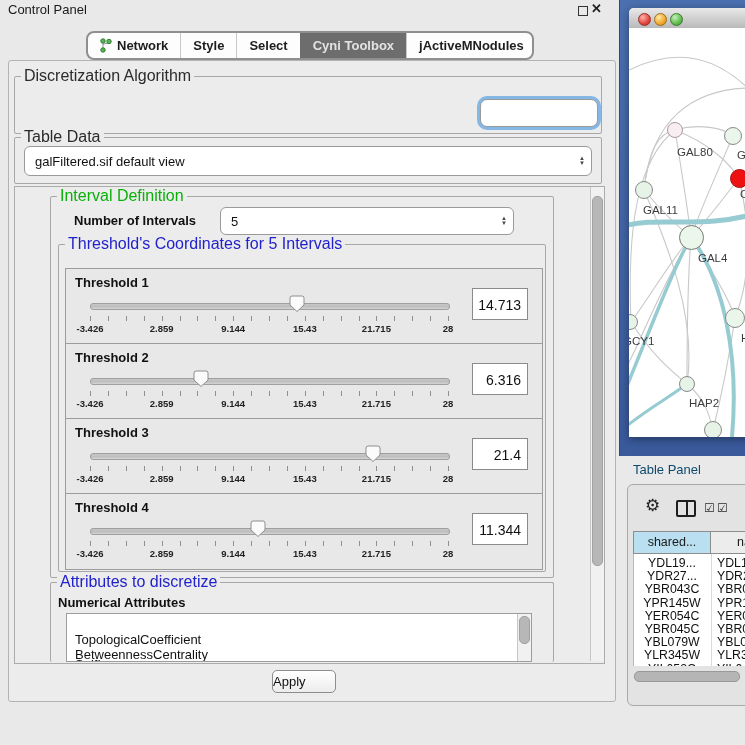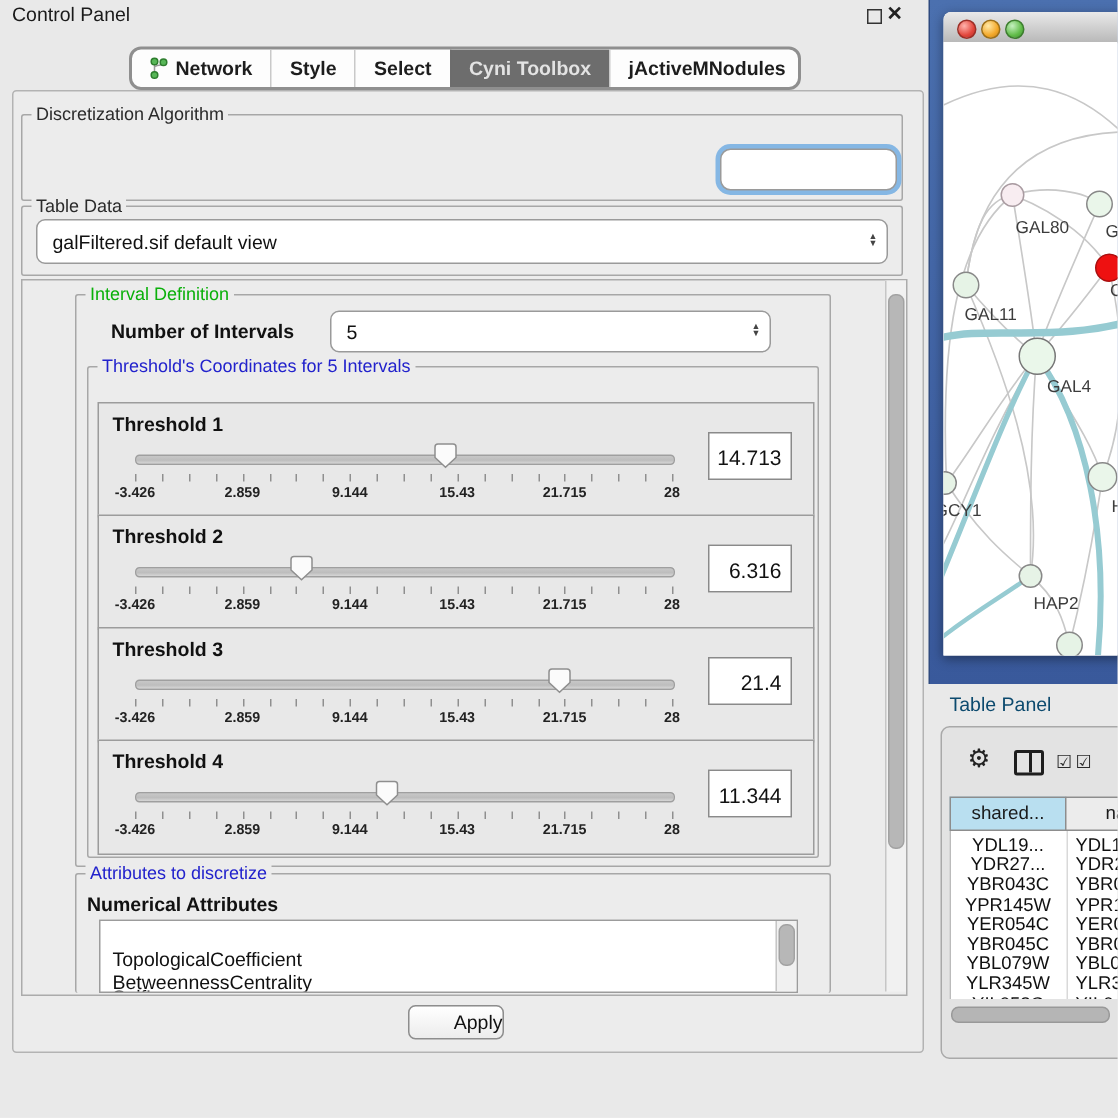--- a/index.html
+++ b/index.html
@@ -12,21 +12,21 @@
   .float-ico{position:absolute;left:578px;top:6px;width:8px;height:8px;border:1.5px solid #333;background:transparent;}
   .close-ico{position:absolute;left:591px;top:1px;font-size:13px;font-weight:bold;color:#222;}
   .tabbar{display:flex;align-items:stretch;background:#fdfdfd;border:2px solid #8f8f8f;border-radius:8px;overflow:hidden;}
   #topTabs{left:86px;top:31px;width:444px;height:25px;}
   #bottomTabs{left:146px;top:704px;width:324px;height:22px;}
   .tab{display:flex;align-items:center;justify-content:center;gap:5px;padding:0 12px;font-size:13px;font-weight:bold;color:#1d1d1d;border-left:1px solid #c9c9c9;white-space:nowrap;flex:1 1 auto;}
   .tab:first-child{border-left:none;}
   .tab.selected{background:#6d6d6d;color:#e3e3e3;border-left-color:#6d6d6d;}
   .main-panel{left:8px;top:60px;width:606px;height:640px;background:#ececec;border:1px solid #b3b3b3;border-radius:3px;}
   .groupbox{position:absolute;border:1px solid #a7a7a7;border-radius:2px;}
-  .group-title{position:absolute;top:-8px;left:6px;background:#ececec;padding:0 3px;font-size:12px;line-height:14px;white-space:nowrap;}
+  .group-title{position:absolute;top:-8px;left:6px;background:#ececec;padding:0 3px;font-size:16px;line-height:14px;white-space:nowrap;}
   .gt-black{color:#2b2b2b;} .gt-green{color:#0ab00a;} .gt-blue{color:#2222cc;}
   .combo{position:absolute;background:#fff;border:1px solid #9a9a9a;border-radius:6px;font-size:13px;color:#111;display:flex;align-items:center;}
   .combo .cv{padding-left:10px;flex:1;}
   .spin{width:18px;display:flex;flex-direction:column;align-items:center;justify-content:center;color:#444;}
   .spin span{font-size:6px;line-height:5px;}
   .focus-ring{position:absolute;background:#fff;border:1px solid #9a9a9a;border-radius:7px;box-shadow:0 0 0 3px #85b7e4;}
   .popup{position:absolute;left:13px;top:84px;width:564px;height:53px;background:#fff;border:1px solid #c2c2c2;border-radius:4px 4px 8px 8px;box-shadow:2px 3px 8px rgba(0,0,0,.35);z-index:60;}
   .popup .hint{position:absolute;left:0;top:5px;width:100%;text-align:center;font-size:13px;color:#b5b5b5;}
   .popup .pi{position:absolute;left:3px;font-size:13.5px;color:#000;white-space:nowrap;}
   .scrollpane{left:14px;top:186px;width:589px;height:476px;border:1px solid #ababab;background:#ececec;}
@@ -34,21 +34,21 @@
   .vthumb{position:absolute;background:#b7b7b7;border:1px solid #a2a2a2;border-radius:5px;}
   .thr-panel{position:absolute;left:6px;width:476px;height:75px;background:#e8e8e8;border:1px solid #9c9c9c;}
   .t-label{position:absolute;left:9px;top:6px;font-size:13px;font-weight:bold;color:#111;}
   .t-track{position:absolute;left:24px;top:34px;width:358px;height:5px;border-radius:3px;border:1px solid #9f9f9f;background:linear-gradient(#c7c7c7,#bdbdbd 55%,#d6d6d6);}
   .t-thumb{position:absolute;top:26px;width:16px;height:18px;}
   .tick{position:absolute;top:47px;width:1px;height:5px;background:#8f8f8f;}
   .tick-label{position:absolute;top:54px;transform:translateX(-50%);font-size:9.5px;font-weight:bold;color:#222;white-space:nowrap;}
   .t-value{position:absolute;left:406px;top:19px;width:56px;height:32px;background:#fff;border:1px solid #8a8a8a;font-size:14px;color:#111;text-align:right;line-height:32px;padding-right:6px;box-sizing:border-box;}
   .attr-list{left:66px;top:613px;width:464px;height:47px;background:#fff;border:1px solid #9c9c9c;overflow:hidden;}
   .attr-item{position:absolute;left:8px;font-size:13px;color:#111;white-space:nowrap;}
-  .btn{position:absolute;background:linear-gradient(#ffffff,#ececec);border:1px solid #8d8d8d;border-radius:5px;font-size:13px;color:#111;text-align:right;}
+  .btn{position:absolute;background:linear-gradient(#ffffff,#ececec);border:1px solid #8d8d8d;border-radius:5px;font-size:13px;color:#111;text-align:left;}
   .bold13{font-size:13px;font-weight:bold;color:#111;}
   
   .desktop{left:619px;top:0;width:126px;height:456px;background:linear-gradient(#4b70af,#39599b);border-left:1px solid #2e4a7f;}
   .macwin{position:absolute;left:9px;top:8px;width:130px;height:429px;background:#fff;border-radius:5px 0 0 0;box-shadow:0 2px 8px rgba(0,0,0,.4);}
   .mactitle{position:absolute;left:0;top:0;width:100%;height:20px;background:linear-gradient(#e9e9e9,#b9b9b9);border-bottom:1px solid #8d8d8d;border-radius:5px 0 0 0;}
   .tl{position:absolute;top:4.5px;width:11px;height:11px;border-radius:50%;}
   .tl.red{left:9px;background:radial-gradient(circle at 35% 30%,#ffb3ac,#e2463c 60%,#b03028);border:.5px solid #9c2f27;}
   .tl.yellow{left:25px;background:radial-gradient(circle at 35% 30%,#ffe9a8,#f3a829 60%,#c07f1b);border:.5px solid #9e7018;}
   .tl.green{left:41px;background:radial-gradient(circle at 35% 30%,#c5f0c0,#61bc49 60%,#3f8f31);border:.5px solid #3d7e2f;}
   .canvas{position:absolute;left:0;top:20px;width:130px;height:409px;background:#fff;overflow:hidden;}

